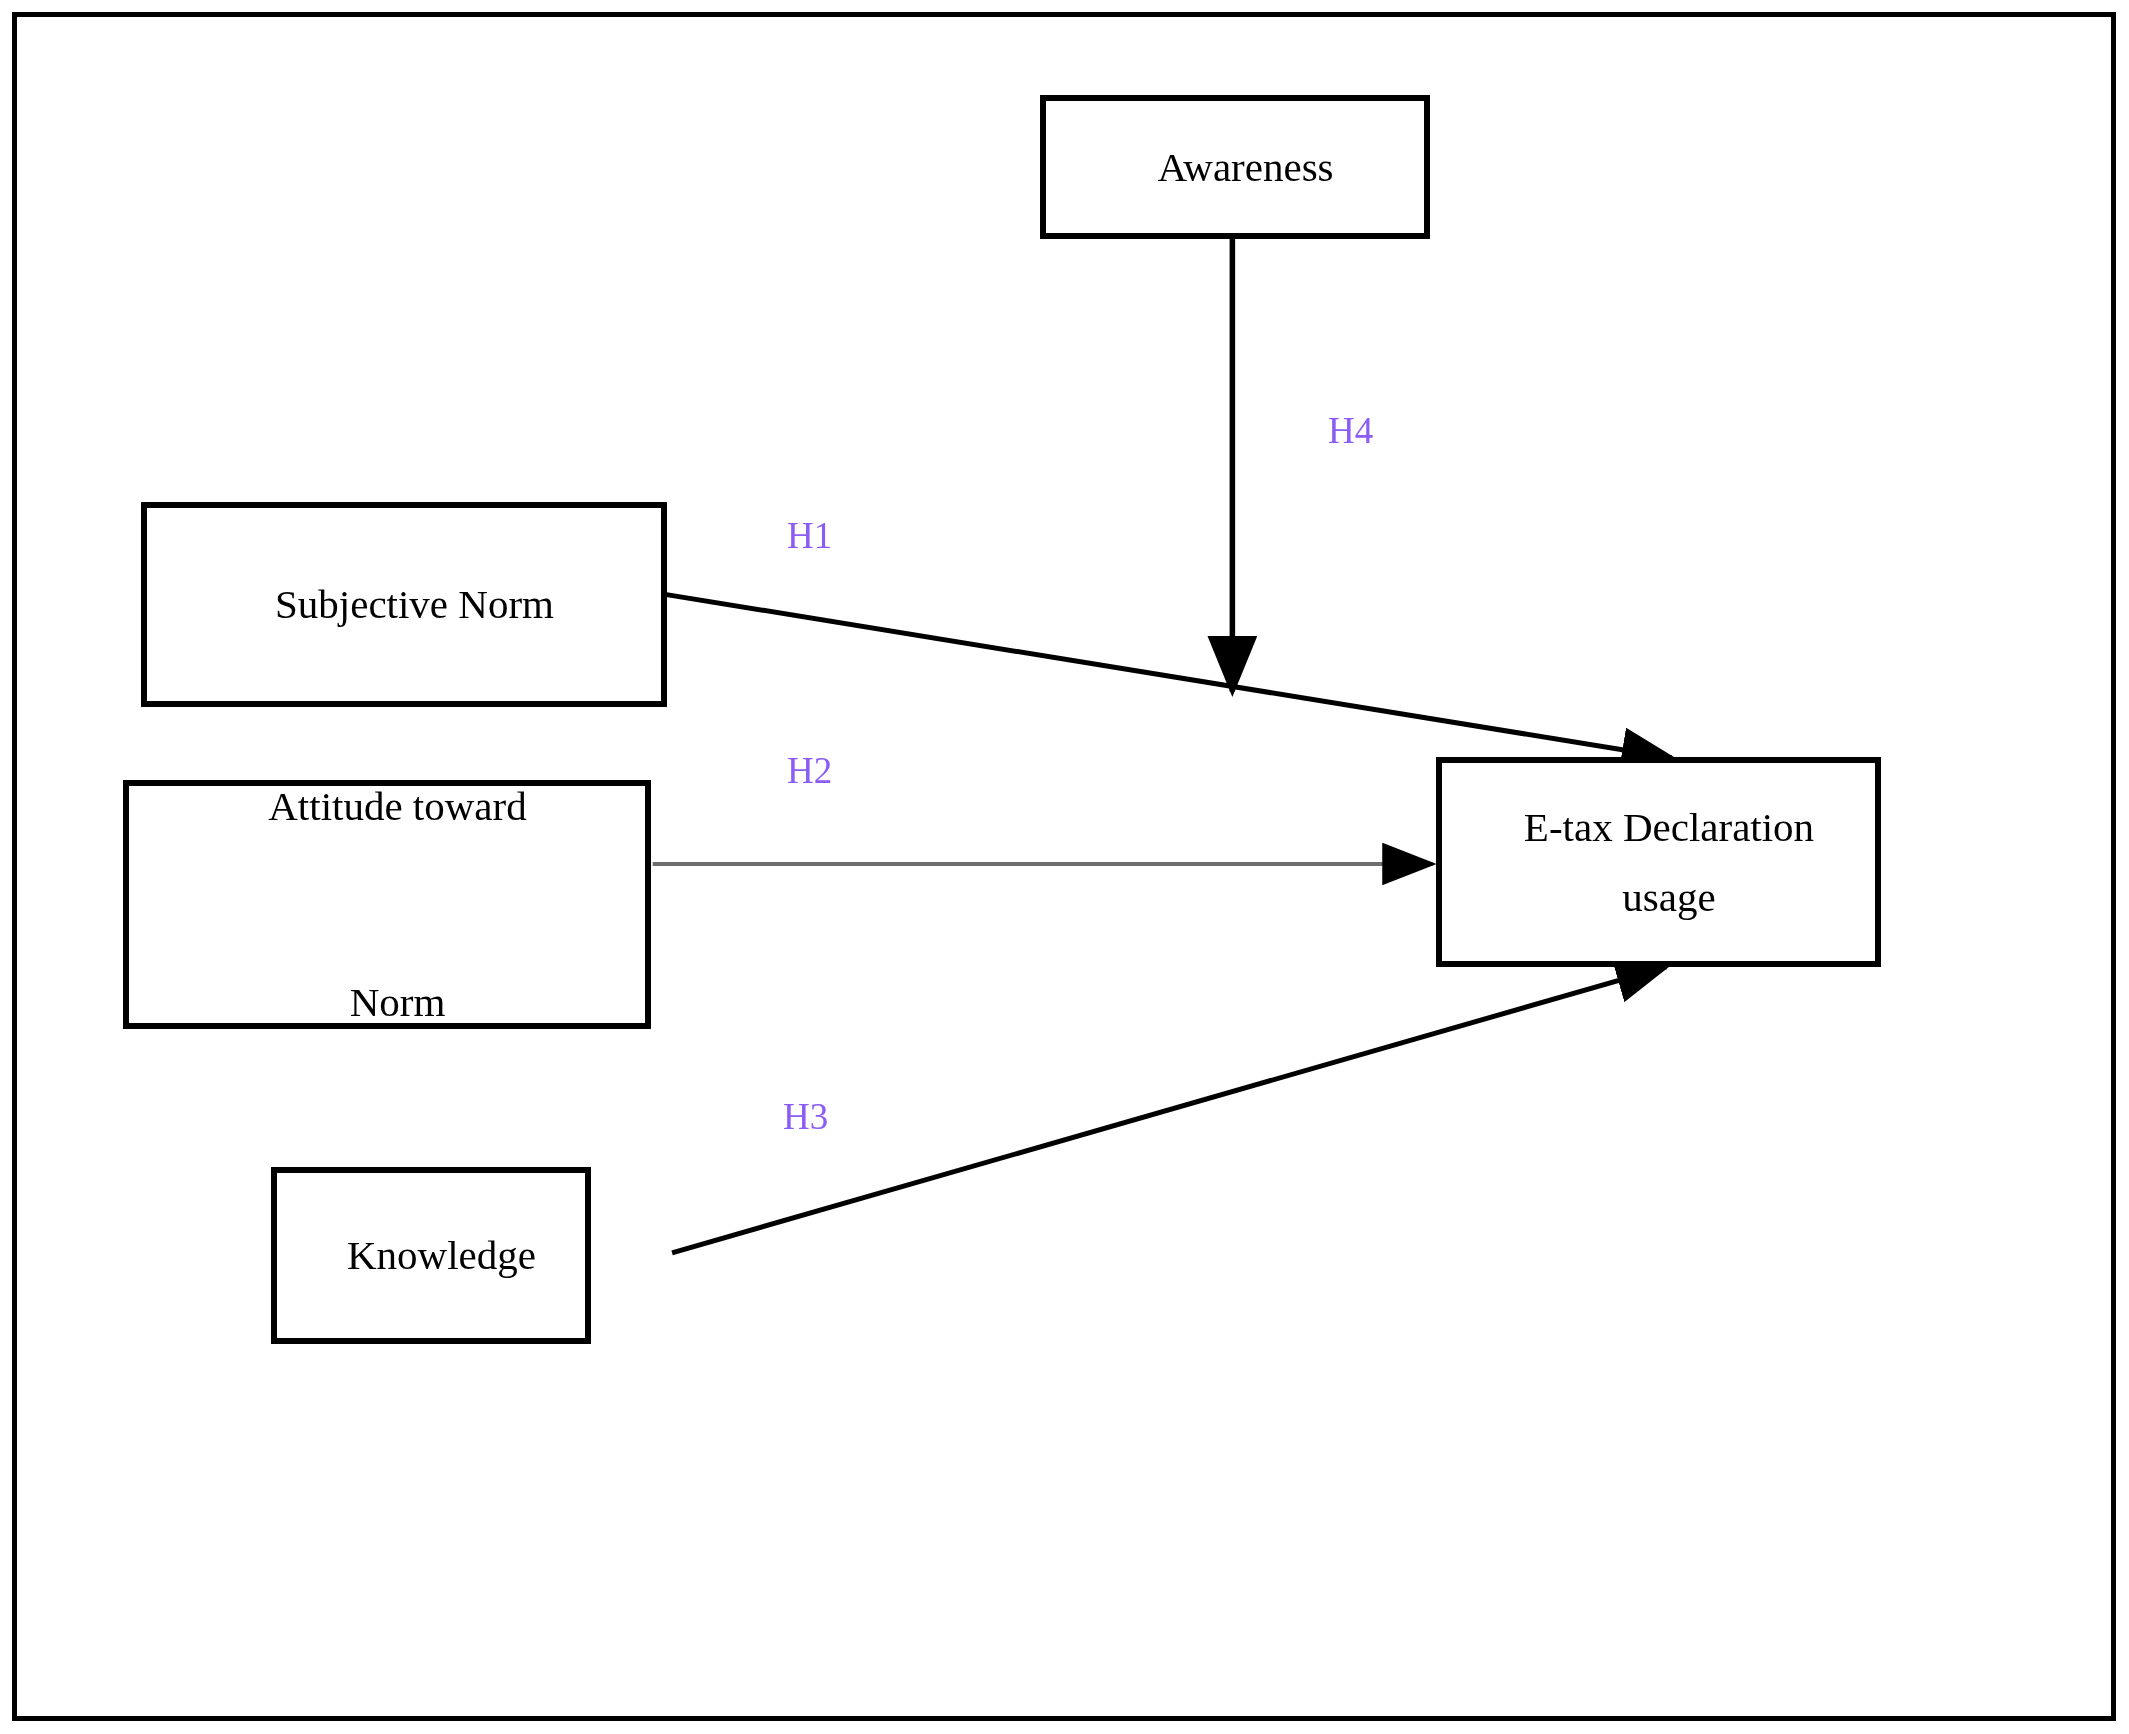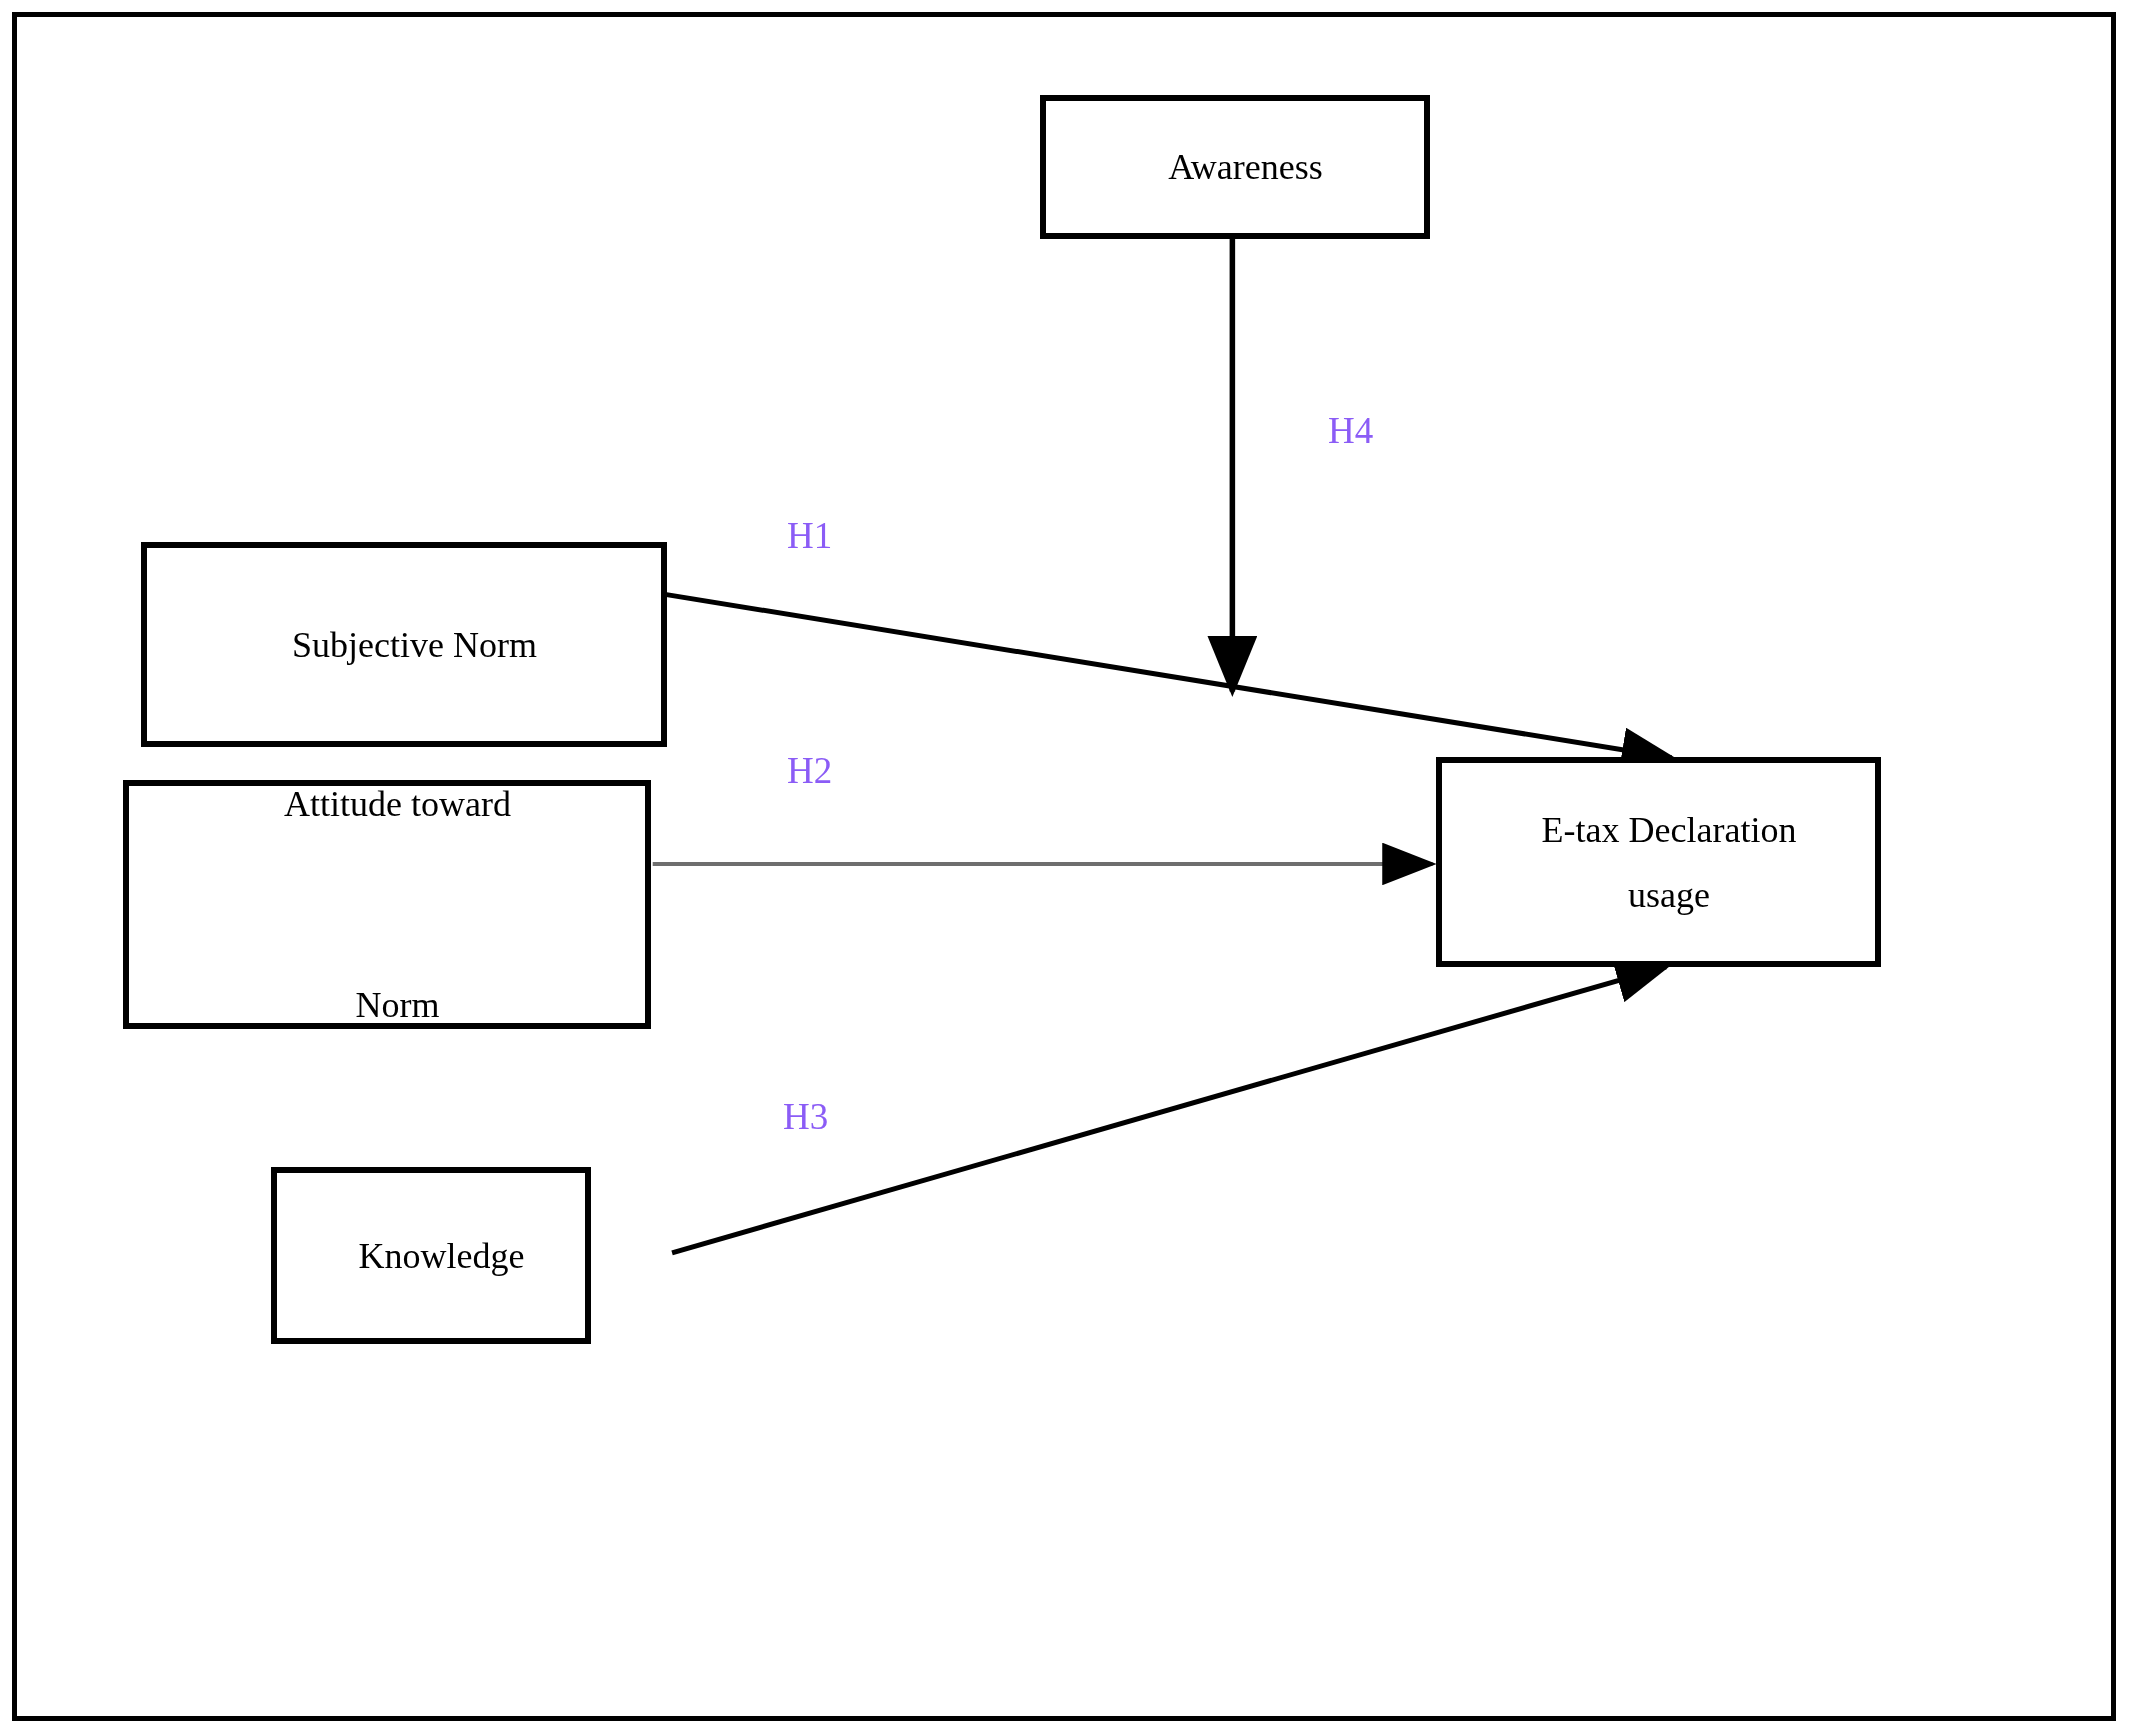--- a/index.html
+++ b/index.html
@@ -38,39 +38,38 @@
     position: absolute;
     box-sizing: border-box;
     border: 6px solid #000000;
     background: #ffffff;
     display: flex;
     flex-direction: column;
     align-items: center;
     justify-content: center;
     text-align: center;
     color: #000000;
-    font-size: 36px;
+    font-size: 41px;
     line-height: 1.0;
     padding-left: 21px;
   }
   .node .line2 {
     margin-top: 29px;
   }
   #node-awareness {
     left: 1040px;
     top: 95px;
     width: 390px;
     height: 144px;
   }
   #node-subjective-norm {
     left: 141px;
     top: 502px;
     width: 526px;
     height: 205px;
-    margin-top: 40px;
   }
   #node-attitude {
     left: 123px;
     top: 780px;
     width: 528px;
     height: 249px;
     justify-content: space-between;
   }
   #node-knowledge {
     left: 271px;

